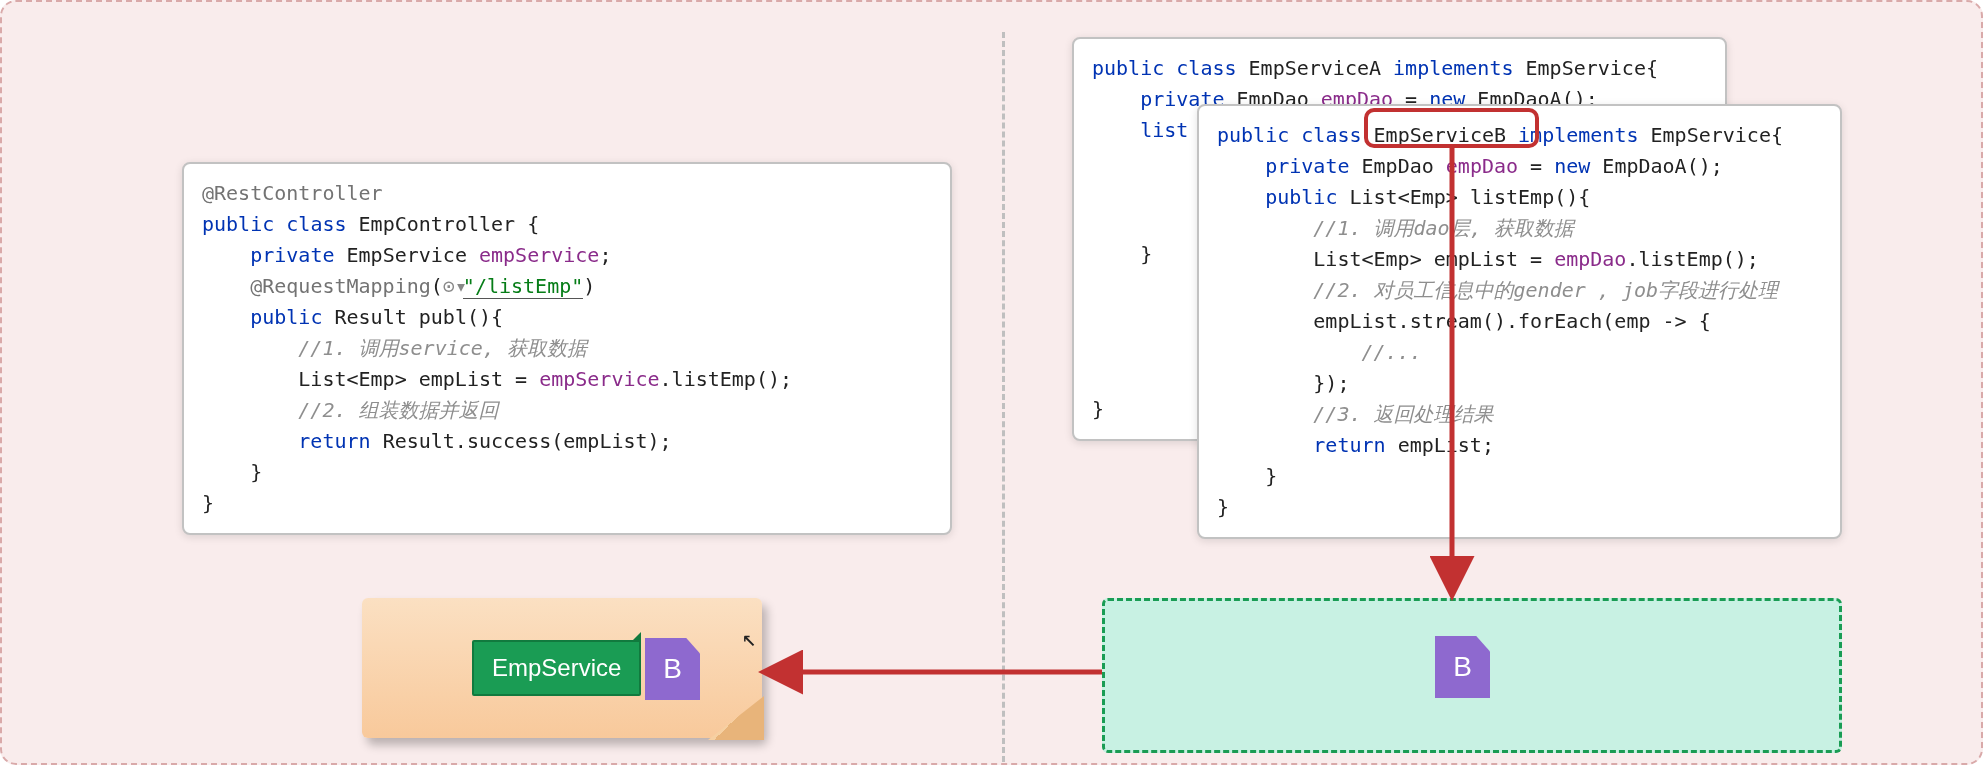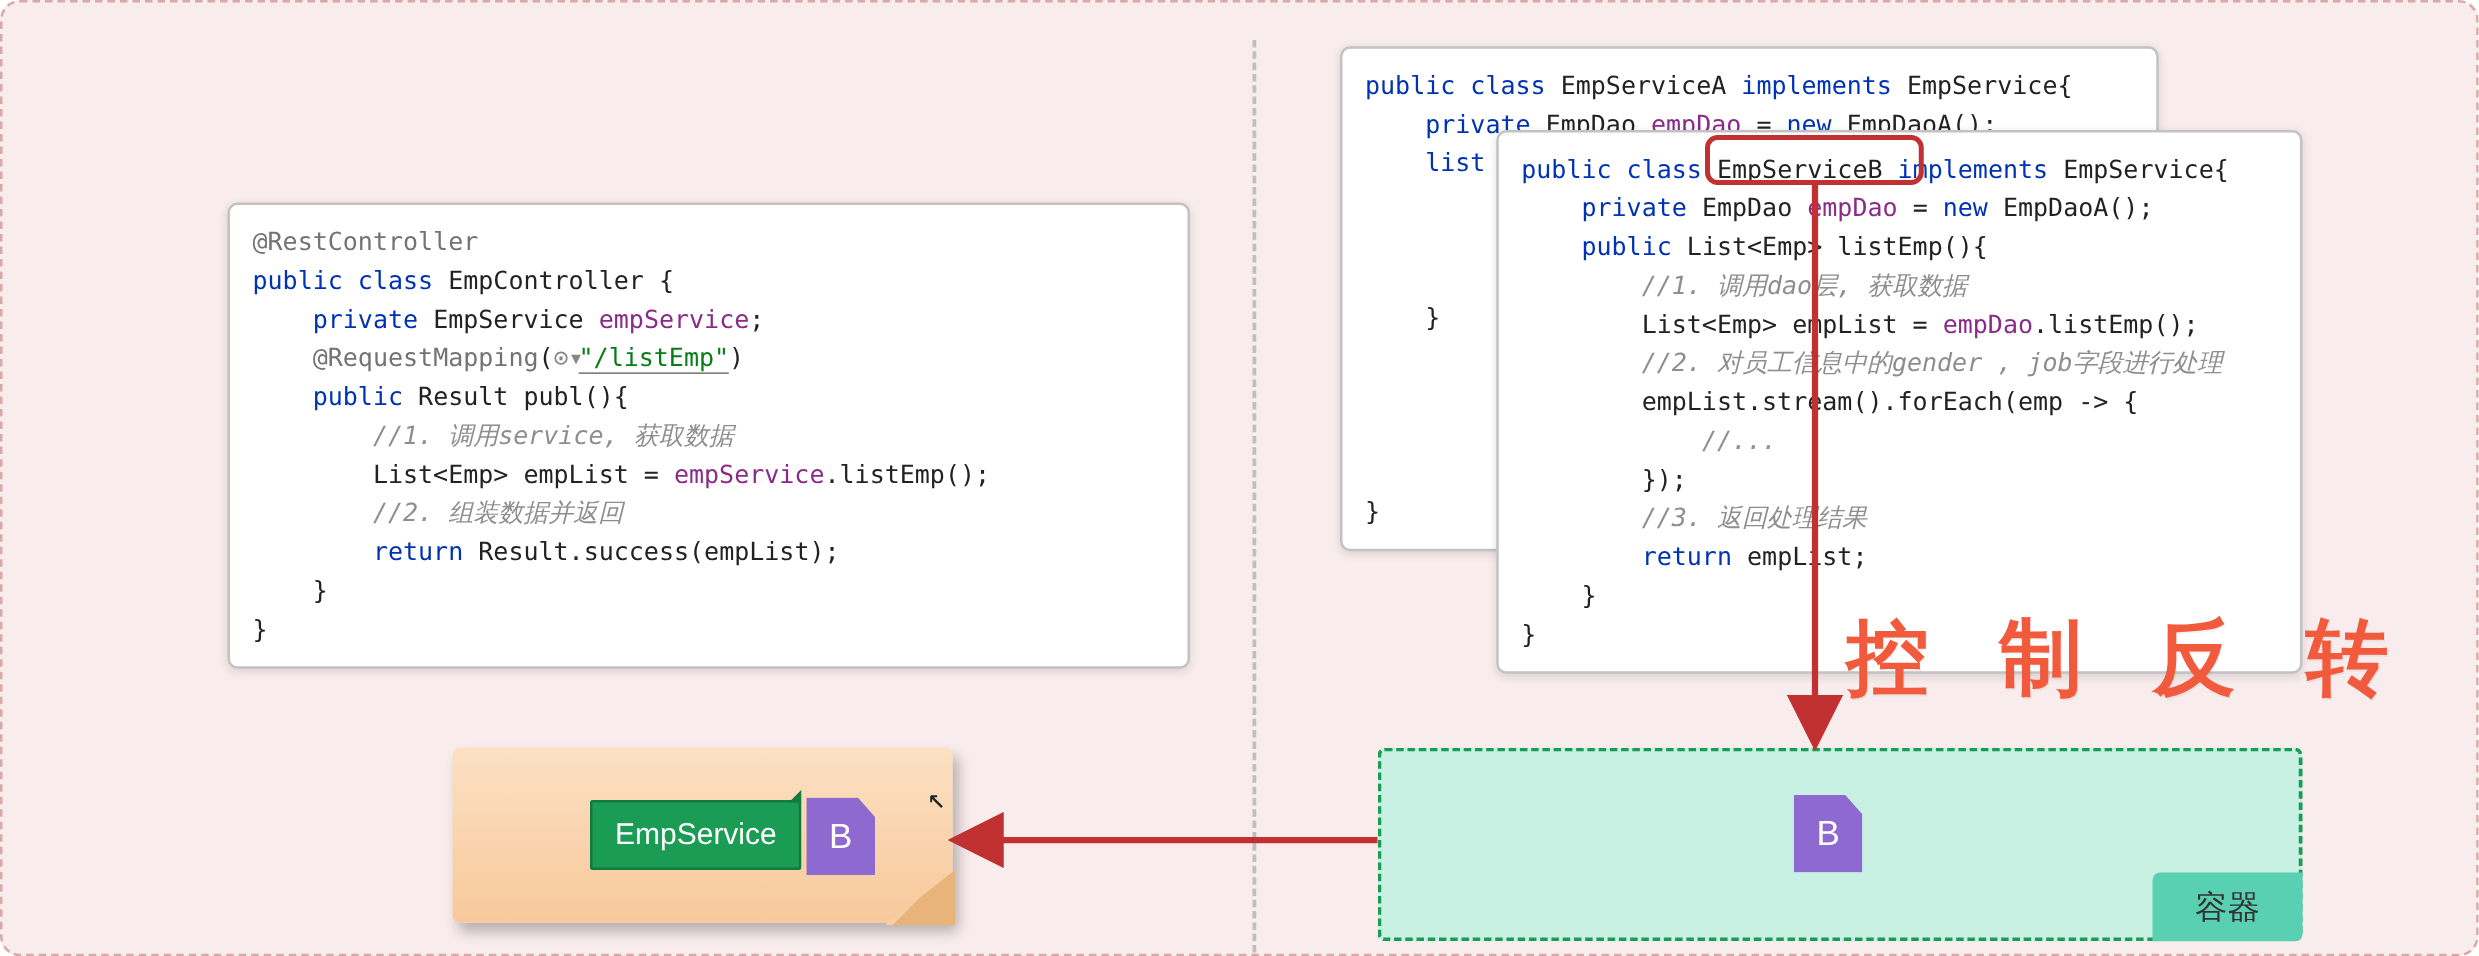--- a/index.html
+++ b/index.html
@@ -191,24 +191,22 @@
   <div class="red-box" style="left:1362px; top:106px; width:175px; height:40px;"></div>
 
   <div class="note-card">
     <div class="emp-badge">EmpService</div>
     <div class="b-chip inner">B</div>
   </div>
   <div class="cursor">↖</div>
 
   <div class="container-box">
     <div class="b-chip container">B</div>
-    <div class="container-label">容器</div>
   </div>
 
-  <div class="handwriting hw-ioc">控 制 反 转</div>
 
   <svg class="arrows">
     <defs>
       <marker id="ah" viewBox="0 0 10 10" refX="8" refY="5" markerWidth="9" markerHeight="9" orient="auto">
         <path d="M0,0 L10,5 L0,10 z" fill="#c23131"></path>
       </marker>
     </defs>
 
     <path d="M1450,146 L1450,590" stroke="#c23131" stroke-width="5" fill="none" marker-end="url(#ah)"></path>
 

